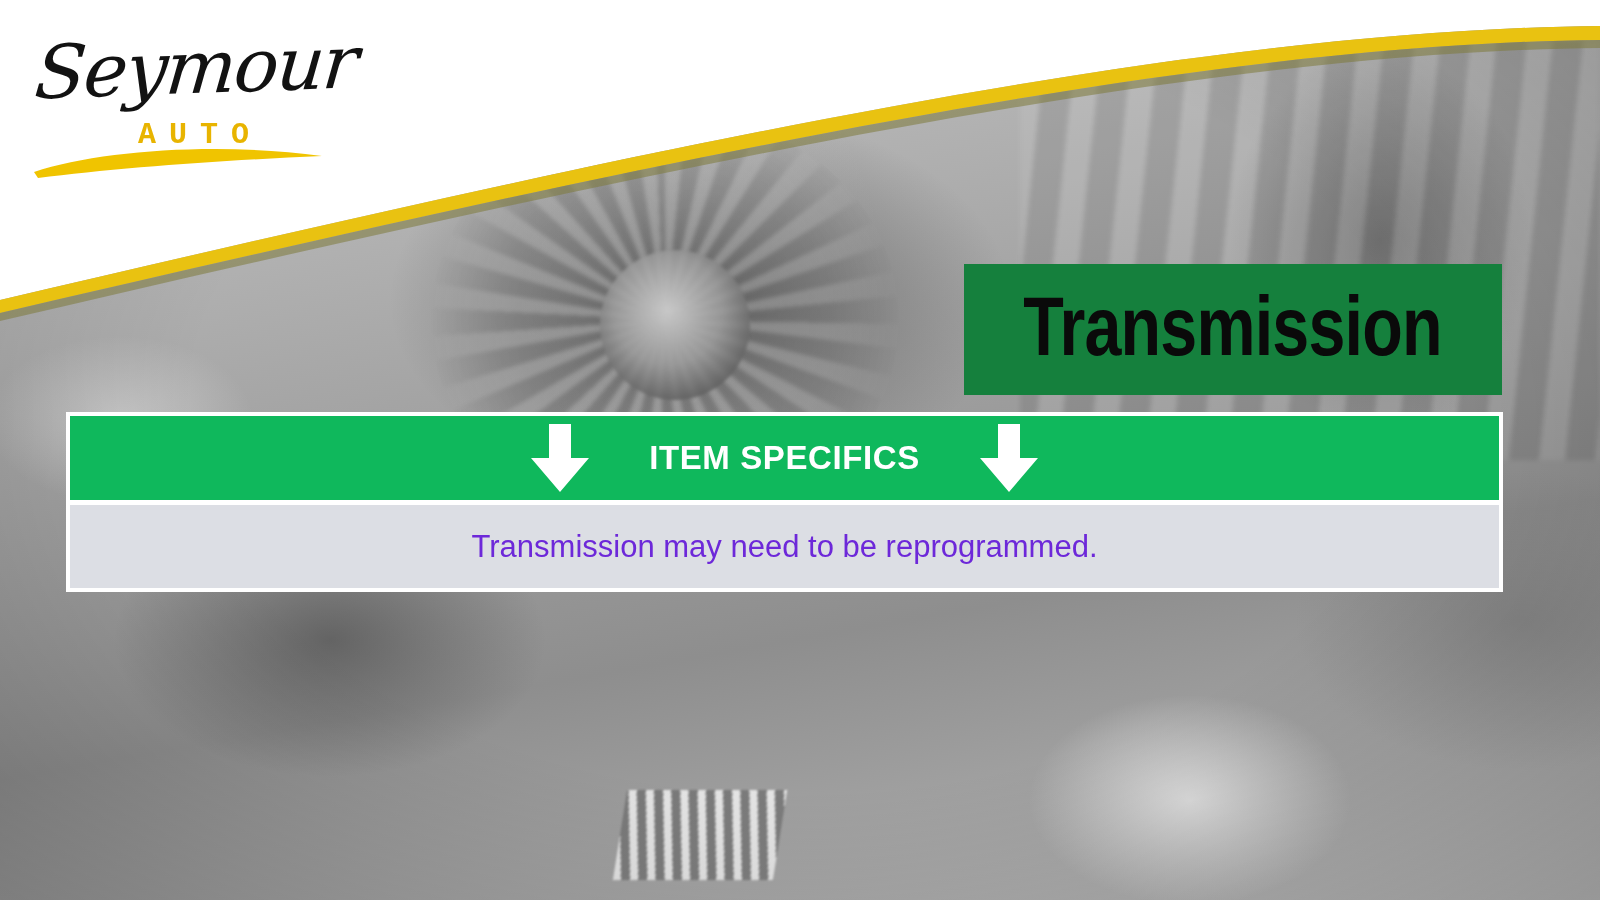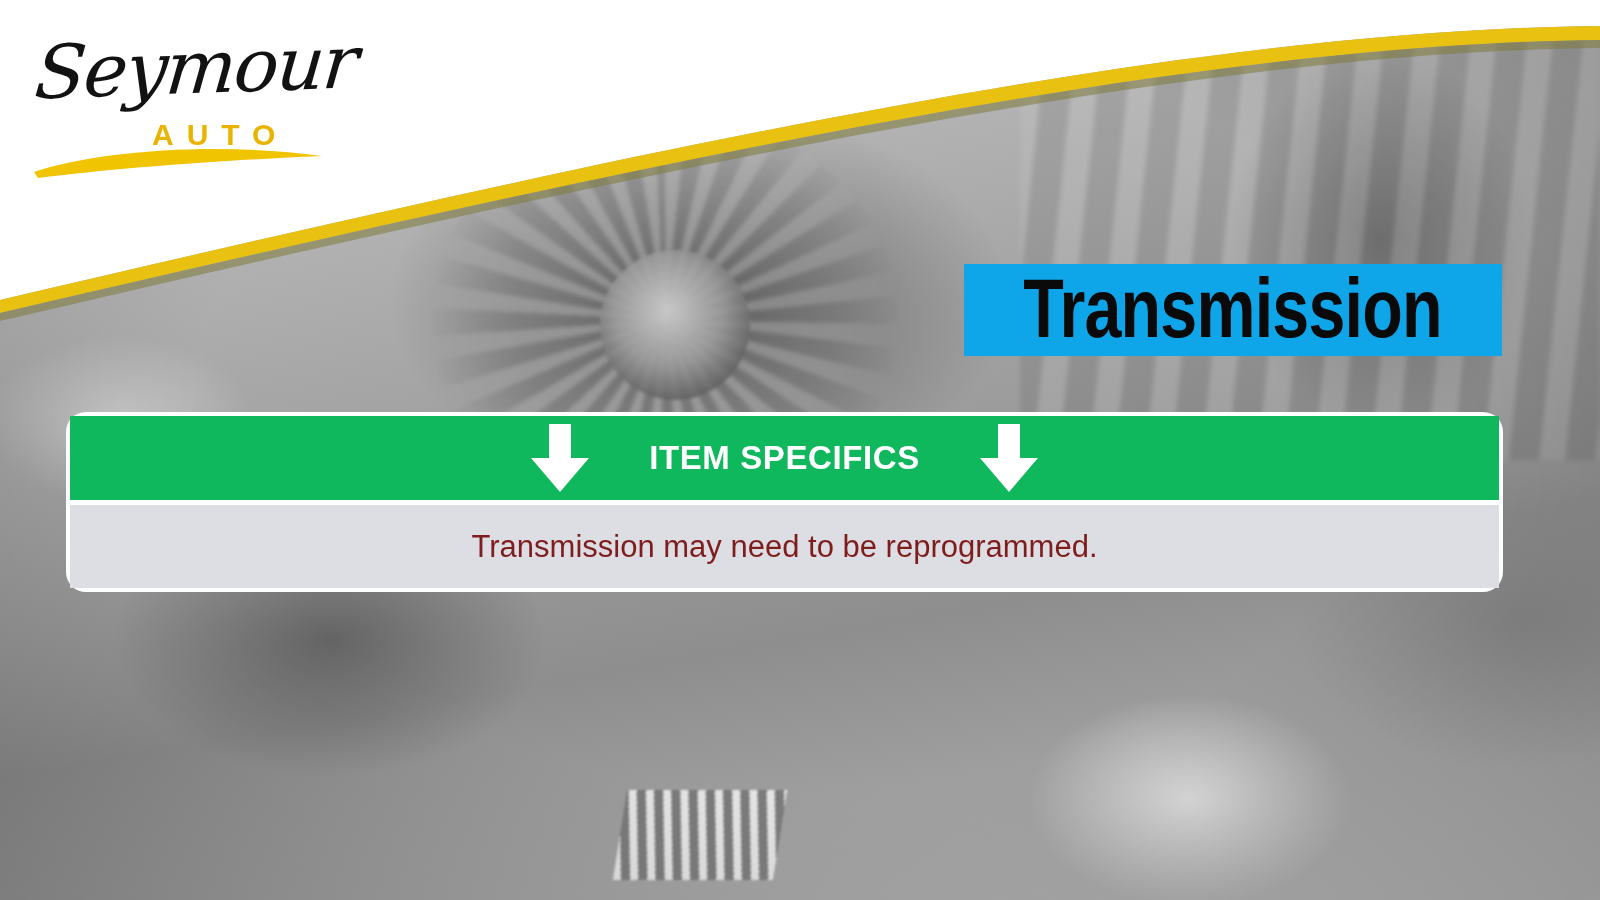--- a/index.html
+++ b/index.html
@@ -106,41 +106,41 @@
     font-style: italic;
     font-weight: 400;
     font-size: 74px;
     letter-spacing: -2px;
     color: #121212;
     transform: skewX(-7deg) rotate(-2deg);
     white-space: nowrap;
   }
   .logo-auto {
     position: absolute;
-    left: 122px;
+    left: 108px;
     top: 96px;
-    font-family: Liberation Sans, sans-serif;
+    font-family: Liberation Mono, monospace;
     font-weight: 700;
     font-size: 30px;
     letter-spacing: 13px;
     color: #e8b400;
     white-space: nowrap;
   }
   .logo-swoosh { position: absolute; left: 0; top: 108px; width: 300px; height: 52px; }
 
   
   .title-banner {
     position: absolute;
     left: 964px;
     top: 264px;
     width: 538px;
-    height: 92px;
-    background: #0ea5e9;
-    display: flex;
-    align-items: flex-end;
+    height: 131px;
+    background: #15803d;
+    display: flex;
+    align-items: center;
     justify-content: center;
   }
   .title-text {
     font-family: "Liberation Sans Narrow", "Liberation Sans", sans-serif;
     font-weight: 700;
     font-size: 83px;
     line-height: 1;
     color: #0a0a0a;
     letter-spacing: -1px;
     transform: scaleX(0.80);
@@ -153,21 +153,20 @@
   .spec-table {
     position: absolute;
     left: 66px;
     top: 412px;
     width: 1437px;
     background: #ffffff;
     padding: 4px;
     display: flex;
     flex-direction: column;
     gap: 5px;
-    border-radius: 20px;
   }
   .spec-header {
     background: #0fb85c;
     height: 84px;
     display: flex;
     align-items: center;
     justify-content: center;
     gap: 58px;
   }
   .spec-header-title {
@@ -185,21 +184,21 @@
     height: 83px;
     display: flex;
     align-items: center;
     justify-content: center;
     padding: 0 14px;
   }
   .spec-row-text {
     font-family: "Liberation Sans", sans-serif;
     font-weight: 400;
     font-size: 31px;
-    color: #7f1d1d;
+    color: #6d28d9;
     text-align: left;
     white-space: nowrap;
   }
   .spec-row-text b { font-weight: 700; }
 </style>
 </head>
 <body>
 
 <div id="slide">
 

